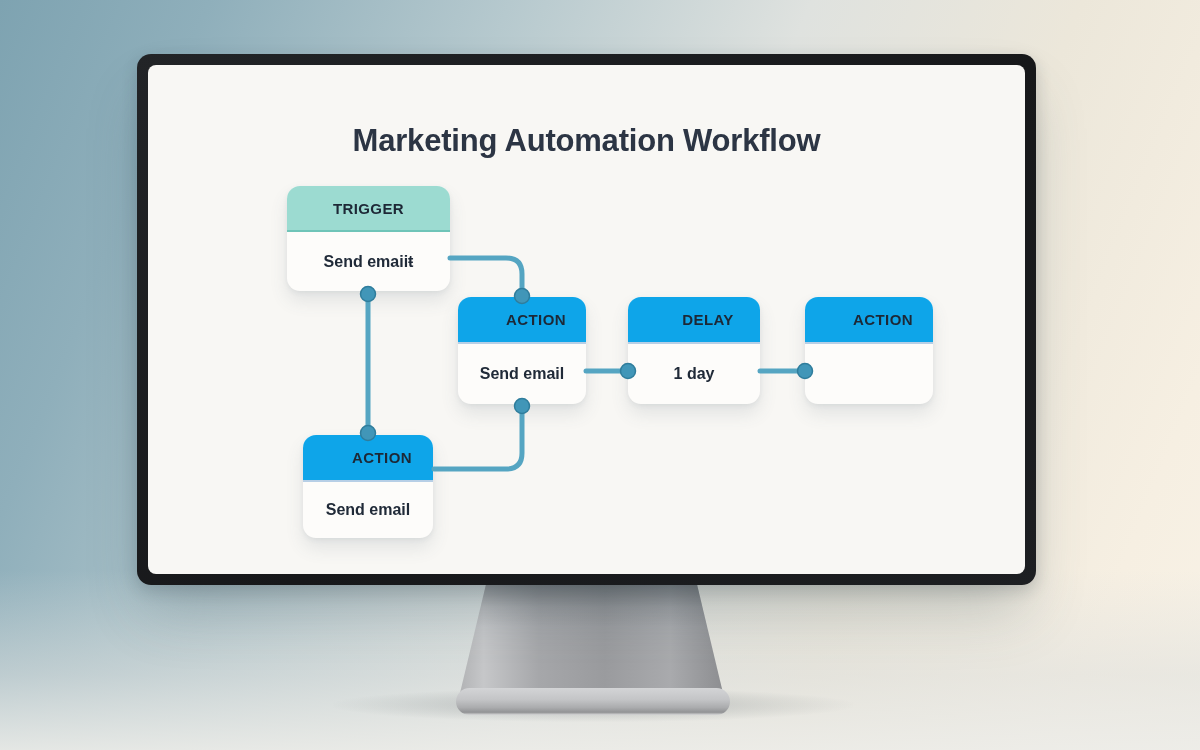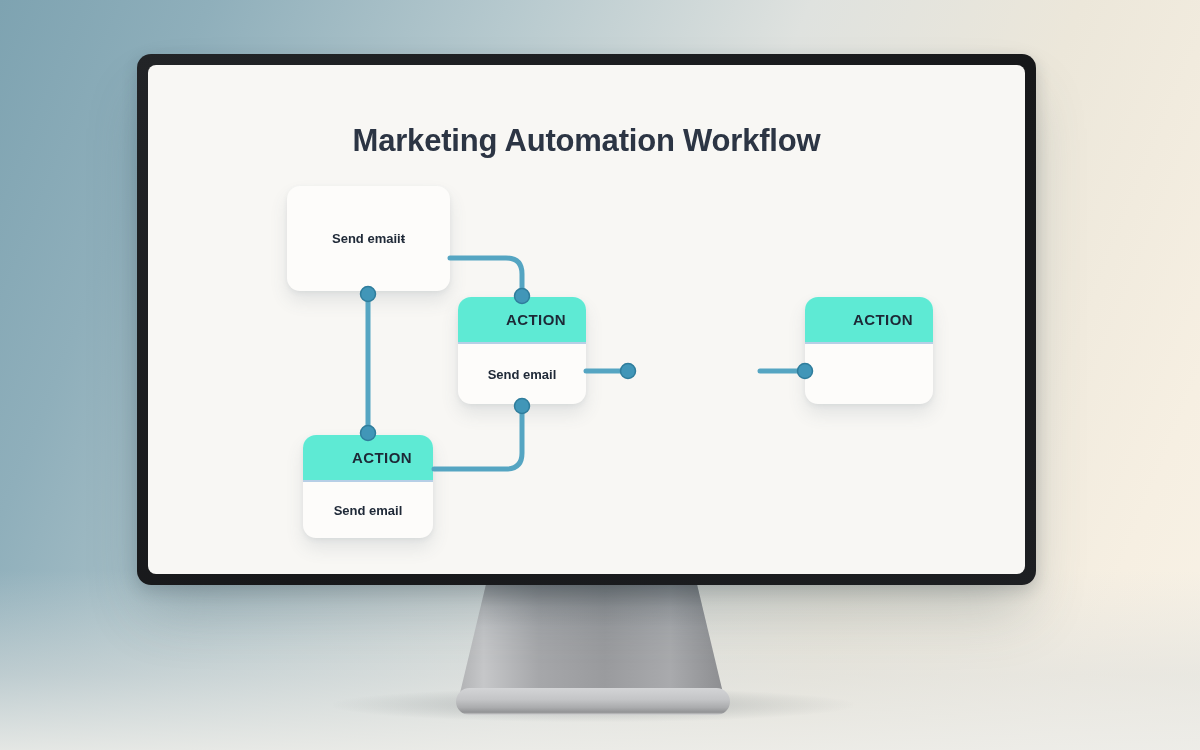--- a/index.html
+++ b/index.html
@@ -62,25 +62,25 @@
     display: flex; flex-direction: column;
   }
   .node-header {
     display: flex; align-items: center; justify-content: center;
     font-size: 15px; font-weight: 700; letter-spacing: 0.4px;
     color: #1d2836;
   }
   .node-body {
     flex: 1;
     display: flex; align-items: center; justify-content: center;
-    font-size: 13px; font-weight: 600;
+    font-size: 16px; font-weight: 600;
     color: #202a38;
   }
   .header-trigger { background: #9cdbd1; border-bottom: 2px solid #6fc4b8; height: 46px; }
-  .header-action  { background: #5eead4; border-bottom: 2px solid #b7cfe6; height: 47px; padding-left: 28px; }
+  .header-action  { background: #0ea5e9; border-bottom: 2px solid #b7cfe6; height: 47px; padding-left: 28px; }
 
   .n-trigger        { left: 139px; top: 121px; width: 163px; height: 105px; }
   .n-action-mid     { left: 310px; top: 232px; width: 128px; height: 107px; }
   .n-delay          { left: 480px; top: 232px; width: 132px; height: 107px; }
   .n-action-addtag  { left: 657px; top: 232px; width: 128px; height: 107px; }
   .n-action-bottom  { left: 155px; top: 370px; width: 130px; height: 103px; }
 
   .connector-layer {
     position: absolute; left: 0; top: 0; width: 877px; height: 509px;
     pointer-events: none;
@@ -98,28 +98,33 @@
 <div class="base-shadow"></div>
 <div class="stand-neck"></div>
 <div class="stand-base"></div>
 
 <div class="monitor">
   <div class="screen">
 
     <div class="wf-title">Marketing Automation Workflow</div>
 
     <div class="node n-trigger">
+      <div class="node-header header-trigger">TRIGGER</div>
       <div class="node-body">Send emaiiŧ</div>
     </div>
 
     <div class="node n-action-mid">
       <div class="node-header header-action">ACTION</div>
       <div class="node-body">Send email</div>
     </div>
 
+    <div class="node n-delay">
+      <div class="node-header header-action">DELAY</div>
+      <div class="node-body">1 day</div>
+    </div>
 
     <div class="node n-action-addtag">
       <div class="node-header header-action">ACTION</div>
     </div>
 
     <div class="node n-action-bottom">
       <div class="node-header header-action">ACTION</div>
       <div class="node-body">Send email</div>
     </div>
 

